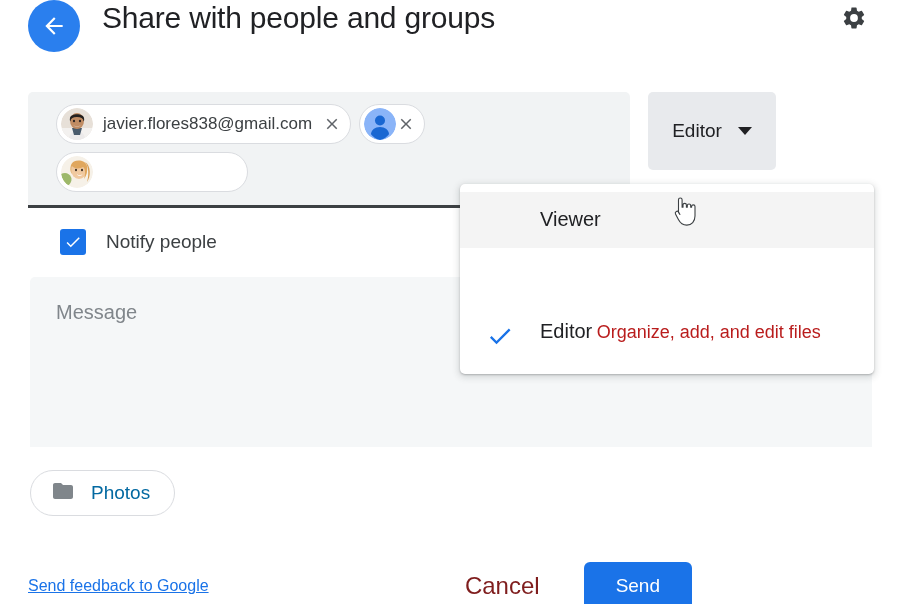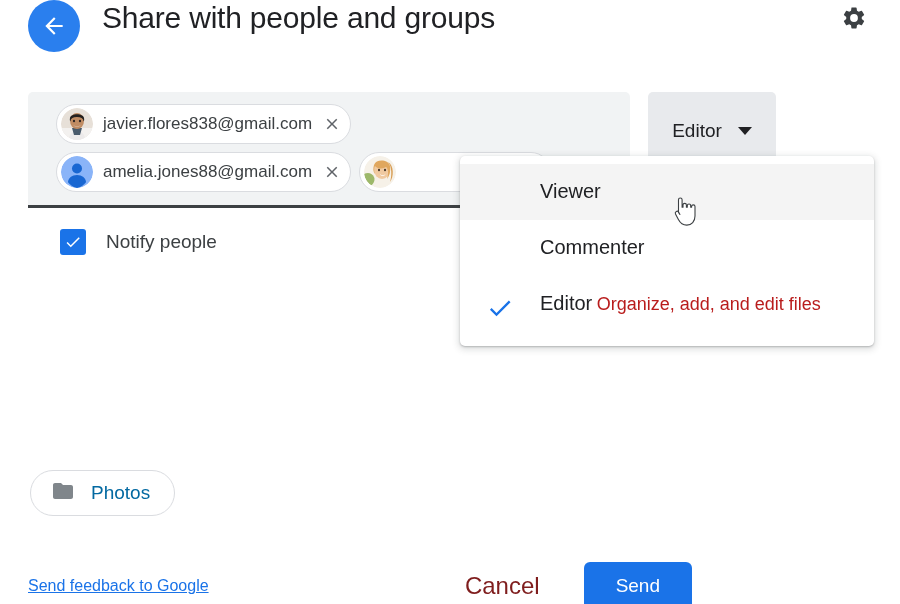--- a/index.html
+++ b/index.html
@@ -263,21 +263,21 @@
     height: 48px;
     cursor: pointer;
     font-family: inherit;
     font-weight: 500;
   }
 
   
   .menu {
     position: absolute;
     left: 460px;
-    top: 156px;
+    top: 184px;
     width: 414px;
     background: #ffffff;
     border-radius: 5px;
     box-shadow: 0 2px 6px 2px rgba(60,64,67,0.15), 0 1px 2px rgba(60,64,67,0.3);
     padding: 8px 0 10px 0;
     z-index: 40;
     overflow: hidden;
   }
   .menu-item {
     position: relative;
@@ -372,21 +372,20 @@
       </div>
 
       <div class="chip">
         <span class="chip-avatar">
           <svg width="32" height="32" viewBox="0 0 32 32">
             <circle cx="16" cy="16" r="16" fill="#8ab4f8"></circle>
             <circle cx="16" cy="12.5" r="5" fill="#1967d2"></circle>
             <path d="M16 19c-5 0-9 3.2-9 7.2A16 16 0 0 0 16 32a16 16 0 0 0 9-5.8c0-4-4-7.2-9-7.2z" fill="#1967d2"></path>
           </svg>
         </span>
-        <span class="chip-label">amelia.jones88@gmail.com</span>
         <span class="chip-close">
           <svg width="18" height="18" viewBox="0 0 24 24">
             <path d="M19 6.4 17.6 5 12 10.6 6.4 5 5 6.4 10.6 12 5 17.6 6.4 19 12 13.4 17.6 19 19 17.6 13.4 12z" fill="#5f6368"></path>
           </svg>
         </span>
       </div>
 
       <div class="chip chip-partial">
         <span class="chip-avatar">
           <svg width="32" height="32" viewBox="0 0 32 32">
@@ -420,20 +419,23 @@
 
   <div class="notify-row">
     <span class="checkbox">
       <svg width="18" height="18" viewBox="0 0 24 24">
         <path d="M9 16.2 4.8 12l-1.4 1.4L9 19 21 7l-1.4-1.4z" fill="#ffffff"></path>
       </svg>
     </span>
     <span class="notify-label">Notify people</span>
   </div>
 
+  <div class="message-box">
+    <span class="message-placeholder">Message</span>
+  </div>
 
   <div class="folder-chip">
     <span>
       <svg width="24" height="24" viewBox="0 0 24 24">
         <path d="M10 4H4c-1.1 0-2 .9-2 2v12c0 1.1.9 2 2 2h16c1.1 0 2-.9 2-2V8c0-1.1-.9-2-2-2h-8z" fill="#80868b"></path>
       </svg>
     </span>
     <span class="folder-label">Photos</span>
   </div>
 
@@ -448,23 +450,20 @@
 
     <div class="menu-item hovered">
       <span class="menu-check"></span>
       <span class="menu-text">
         <span class="menu-title">Viewer</span>
       </span>
     </div>
 
     <div class="menu-item">
       <span class="menu-check"></span>
-      <span class="menu-text">
-        <span class="menu-title">Commenter</span>
-      </span>
     </div>
 
     <div class="menu-item">
       <span class="menu-check">
         <svg width="28" height="28" viewBox="0 0 24 24">
           <path d="M9 16.2 4.8 12l-1.4 1.4L9 19 21 7l-1.4-1.4z" fill="#1a73e8"></path>
         </svg>
       </span>
       <span class="menu-text">
         <span class="menu-title">Editor</span>

